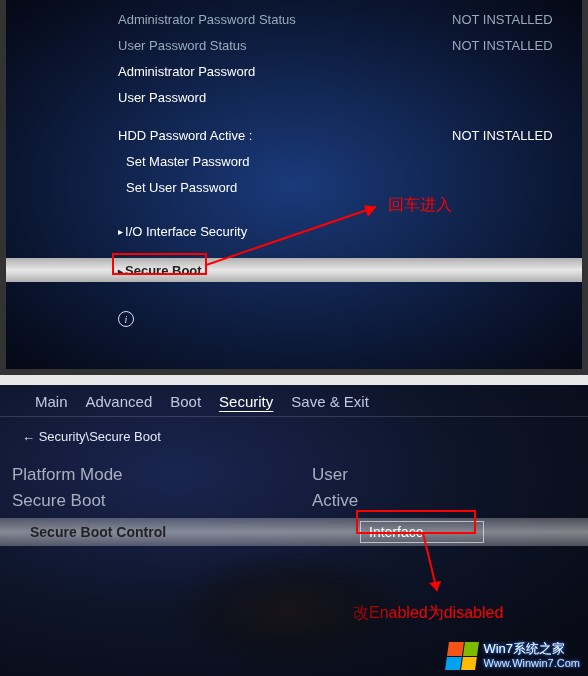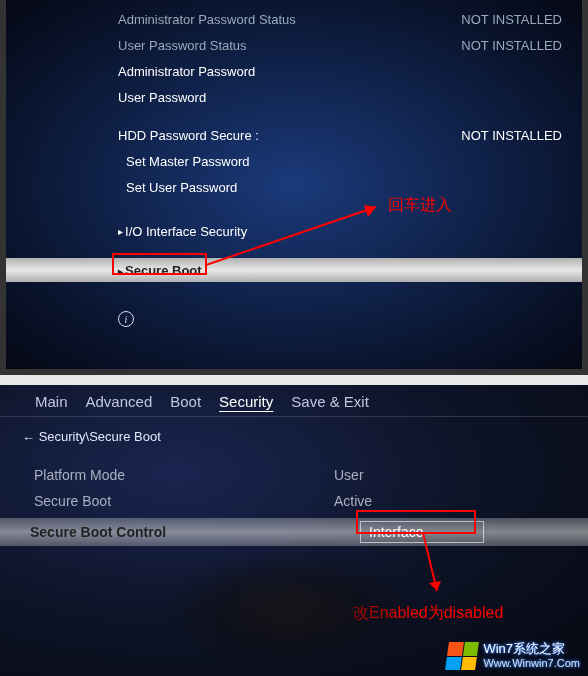--- a/index.html
+++ b/index.html
@@ -6,21 +6,21 @@
   body { width: 588px; height: 676px; background: #e8e8e8; overflow: hidden; }
   
   .panel1 {
     width: 100%; height: 375px;
     background: radial-gradient(ellipse at 50% 50%, #1a3a7a 0%, #0a1530 70%, #050815 100%);
     position: relative; color: #fff;
     border: 6px solid #333; border-top: none;
   }
   .row { display: flex; align-items: center; height: 26px; padding-left: 112px; font-size: 13px; }
   .row .label { flex: 1; }
-  .row .value { width: 130px; text-align: right; padding-right: 20px; }
+  .row .value { width: 130px; text-align: left; padding-right: 20px; }
   .dim { color: #9ab; }
   .indent { padding-left: 120px; }
   .arrow-prefix::before { content: "▸"; margin-right: 2px; font-size: 10px; }
   
   .highlighted-row {
     background: linear-gradient(to bottom, #b0b0b0, #e8e8e8, #b0b0b0);
     color: #222;
     font-weight: bold;
     padding-left: 112px; height: 24px; display: flex; align-items: center; font-size: 13px;
   }
@@ -51,21 +51,21 @@
   }
   .tabs {
     display: flex; padding: 8px 0 0 35px; gap: 18px; font-size: 15px;
     border-bottom: 1px solid rgba(255,255,255,0.15);
     height: 32px; align-items: flex-start;
   }
   .tab { color: #c0c8e0; cursor: pointer; }
   .tab.active { color: #fff; text-decoration: underline; text-underline-offset: 4px; }
   .breadcrumb { padding: 12px 0 0 22px; font-size: 13px; color: #e0e8f8; }
   .breadcrumb .chev::before { content: "← "; }
-  .setting-row { display: flex; padding-left: 34px; height: 26px; align-items: center; font-size: 14px; }
+  .setting-row { display: flex; padding-left: 12px; height: 26px; align-items: center; font-size: 17px; }
   .setting-row .slabel { width: 300px; color: #a8b0c0; }
   .setting-row .svalue { color: #a8b0c0; }
   
   .highlighted-row2 {
     background: linear-gradient(to bottom, rgba(200,200,200,0.35), rgba(230,230,230,0.55), rgba(200,200,200,0.35));
     display: flex; padding-left: 30px; height: 28px; align-items: center; font-size: 14px;
   }
   .highlighted-row2 .slabel { width: 330px; color: #222; font-weight: bold; }
   .value-box { border: 1px solid rgba(255,255,255,0.6); padding: 2px 60px 2px 8px; }
   .red-box2 { position: absolute; border: 2px solid red; left: 356px; top: 125px; width: 120px; height: 24px; }
@@ -103,21 +103,21 @@
   </div>
   <div class="row">
     <span class="label">Administrator Password</span>
   </div>
   <div class="row">
     <span class="label">User Password</span>
   </div>
 
   <div style="height:12px"></div>
   <div class="row">
-    <span class="label">HDD Password Secure :</span>
+    <span class="label">HDD Password Active :</span>
     <span class="value">NOT INSTALLED</span>
   </div>
   <div class="row indent">
     <span class="label">Set Master Password</span>
   </div>
   <div class="row indent">
     <span class="label">Set User Password</span>
   </div>
 
   <div style="height:18px"></div>

